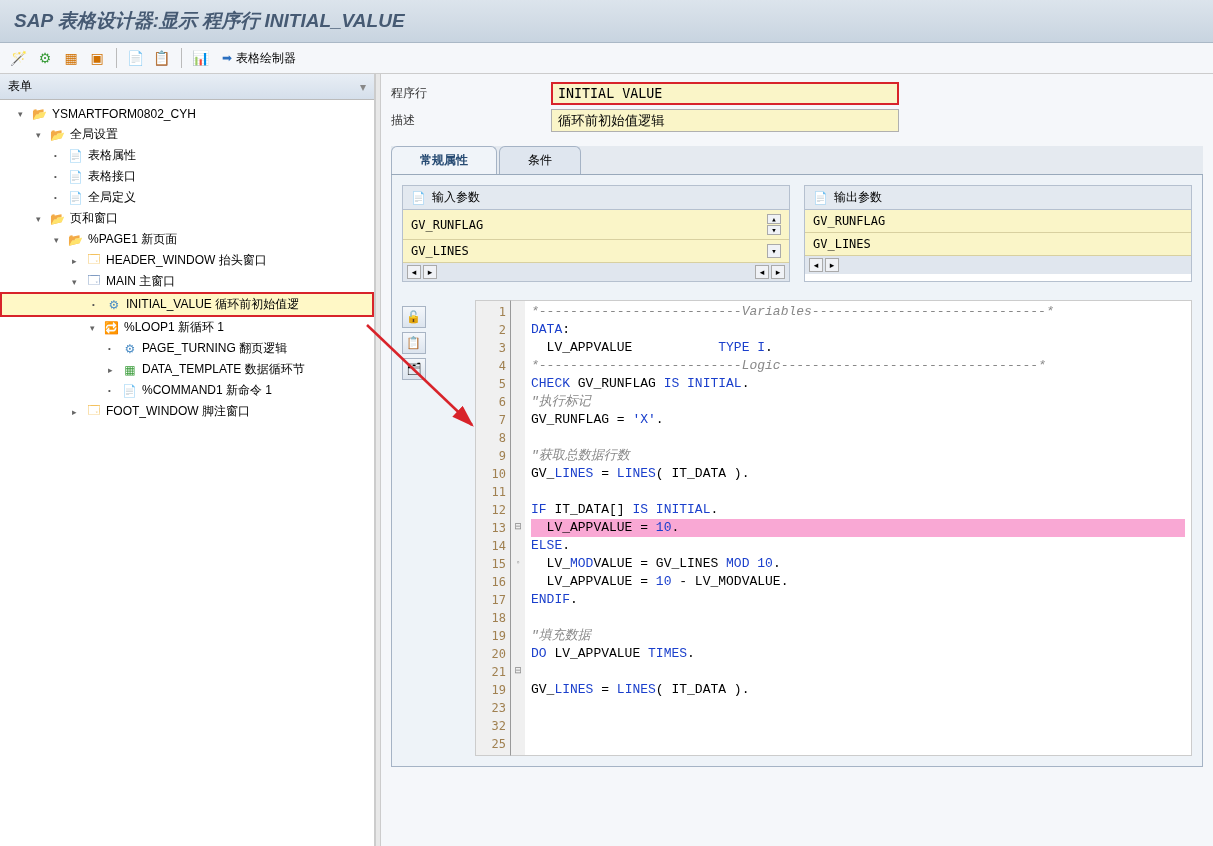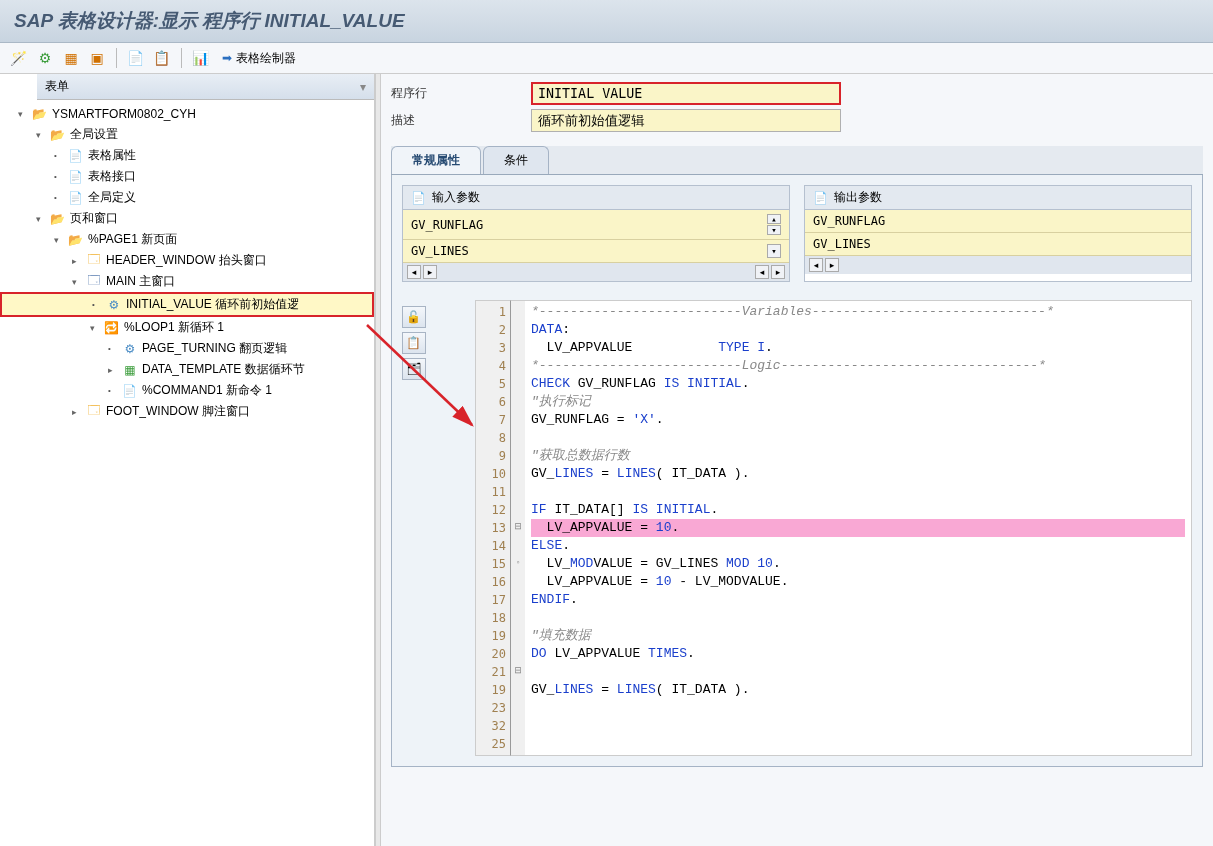--- a/index.html
+++ b/index.html
@@ -48,21 +48,21 @@
   width: 375px;
   background: #fff;
   border-right: 1px solid #ccc;
   display: flex; flex-direction: column;
 }
 .panel-header {
   background: linear-gradient(#e8eef5, #d5dfeb);
   border-bottom: 1px solid #bbb;
   padding: 4px 8px;
   font-weight: normal;
-  display: flex; align-items: center; justify-content: space-between; margin-left: 37px;
+  display: flex; align-items: center; justify-content: space-between;
 }
 .tree {
   padding: 4px 0;
   font-size: 12px;
   overflow-y: auto;
   flex: 1;
 }
 .tree-row {
   padding: 2px 4px 2px 8px;
   white-space: nowrap;
@@ -96,41 +96,41 @@
   border-right: 1px solid #ccc;
   cursor: col-resize;
 }
 .right-panel {
   flex: 1;
   background: #f5f7fa;
   padding: 8px 10px;
   overflow: auto;
 }
 .field-row {
-  display: flex; align-items: center; margin-bottom: 4px;
+  display: flex; align-items: center; margin-bottom: 4px; gap: 20px;
 }
 .field-label { width: 140px; color: #333; }
 .field-input {
   background: #faf5c8;
   border: 1px solid #b0b0b0;
   padding: 3px 6px;
-  width: 310px;
+  width: 348px;
   font-family: monospace;
   position: relative;
 }
 .field-input.hl { outline: 2px solid #d8232a; outline-offset: -2px; }
 .tabs {
   background: #e5eaf0;
   border-bottom: 1px solid #99a9bb;
   margin-top: 14px;
   display: flex;
   position: relative;
 }
 .tab {
-  padding: 5px 20px;
+  padding: 5px 28px;
   background: #dfe6ef;
   border: 1px solid #a5b3c5;
   border-bottom: none;
   border-top-left-radius: 6px;
   border-top-right-radius: 6px;
   margin-right: 2px;
   cursor: pointer;
   font-size: 12px;
 }
 .tab.active {

